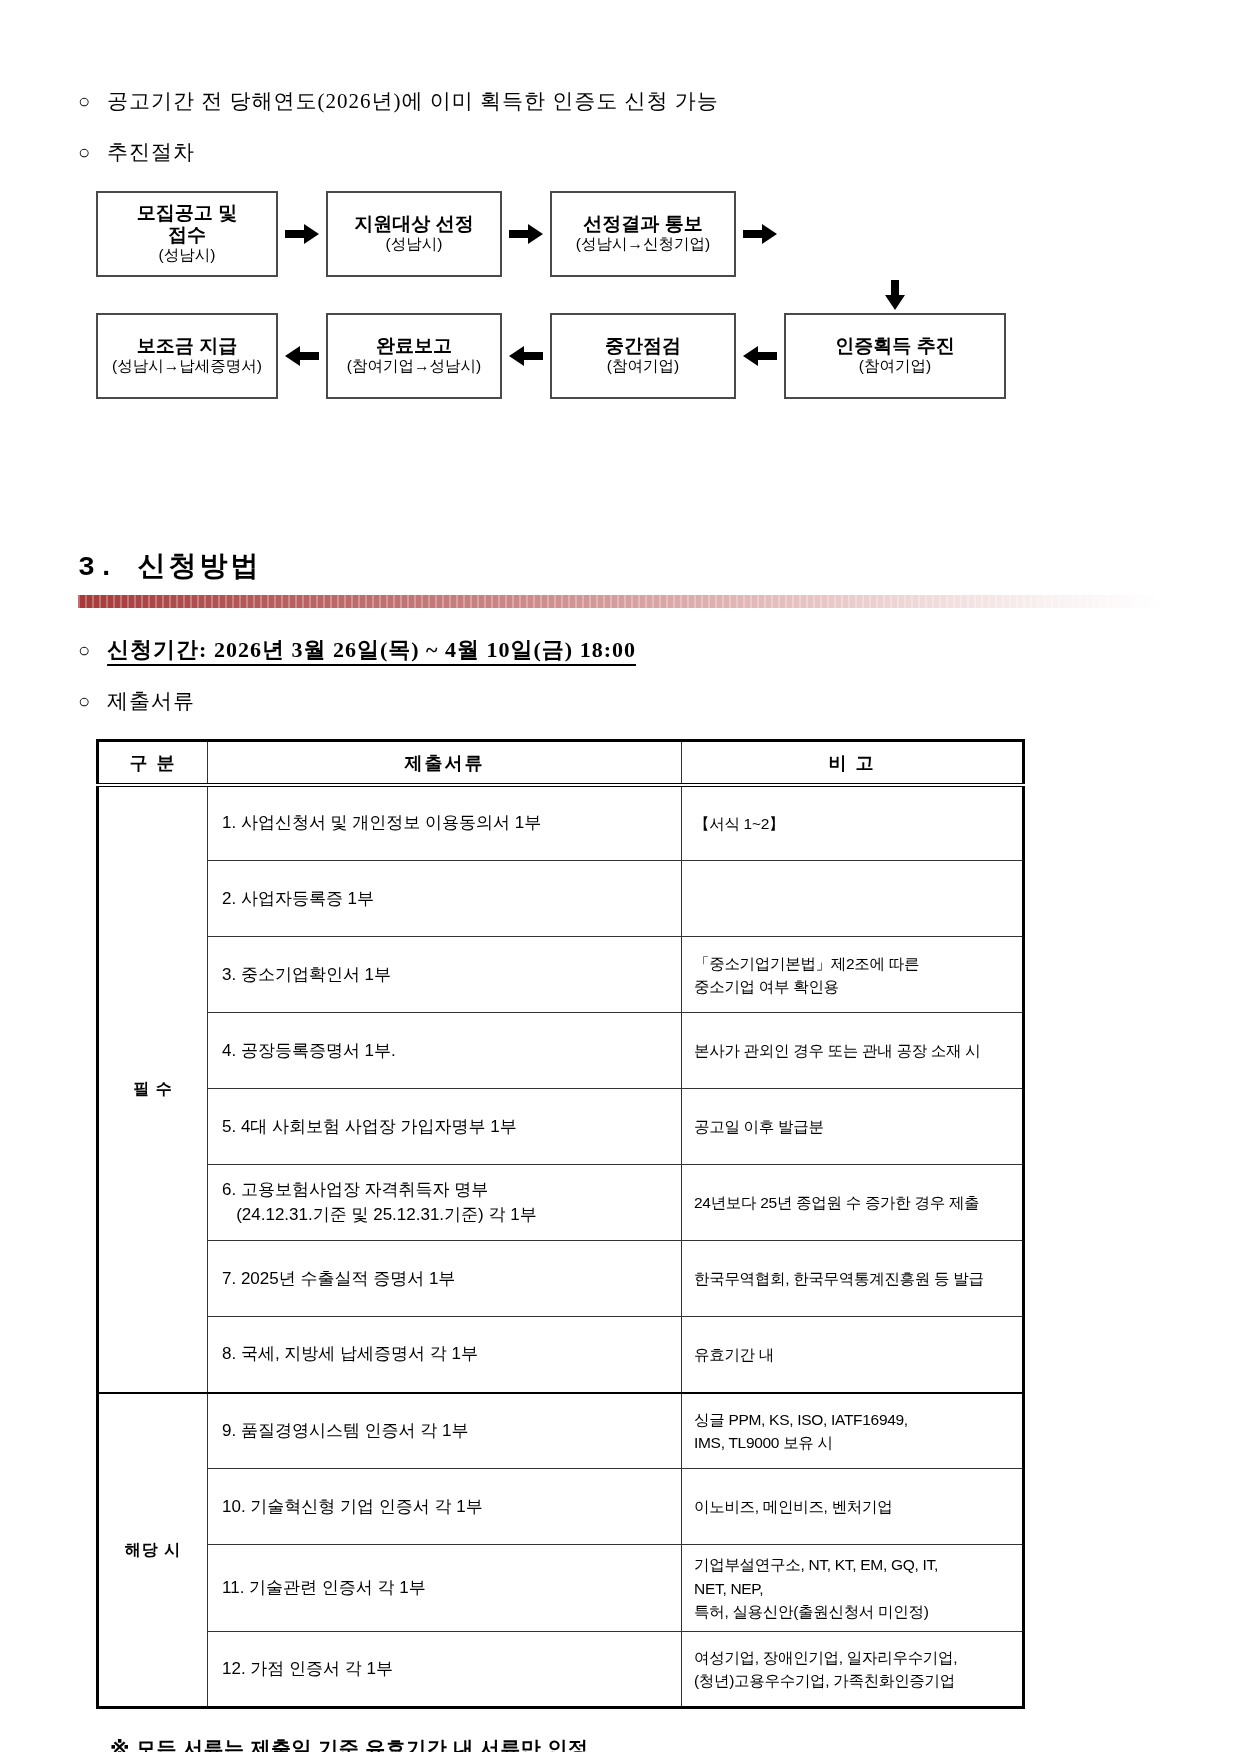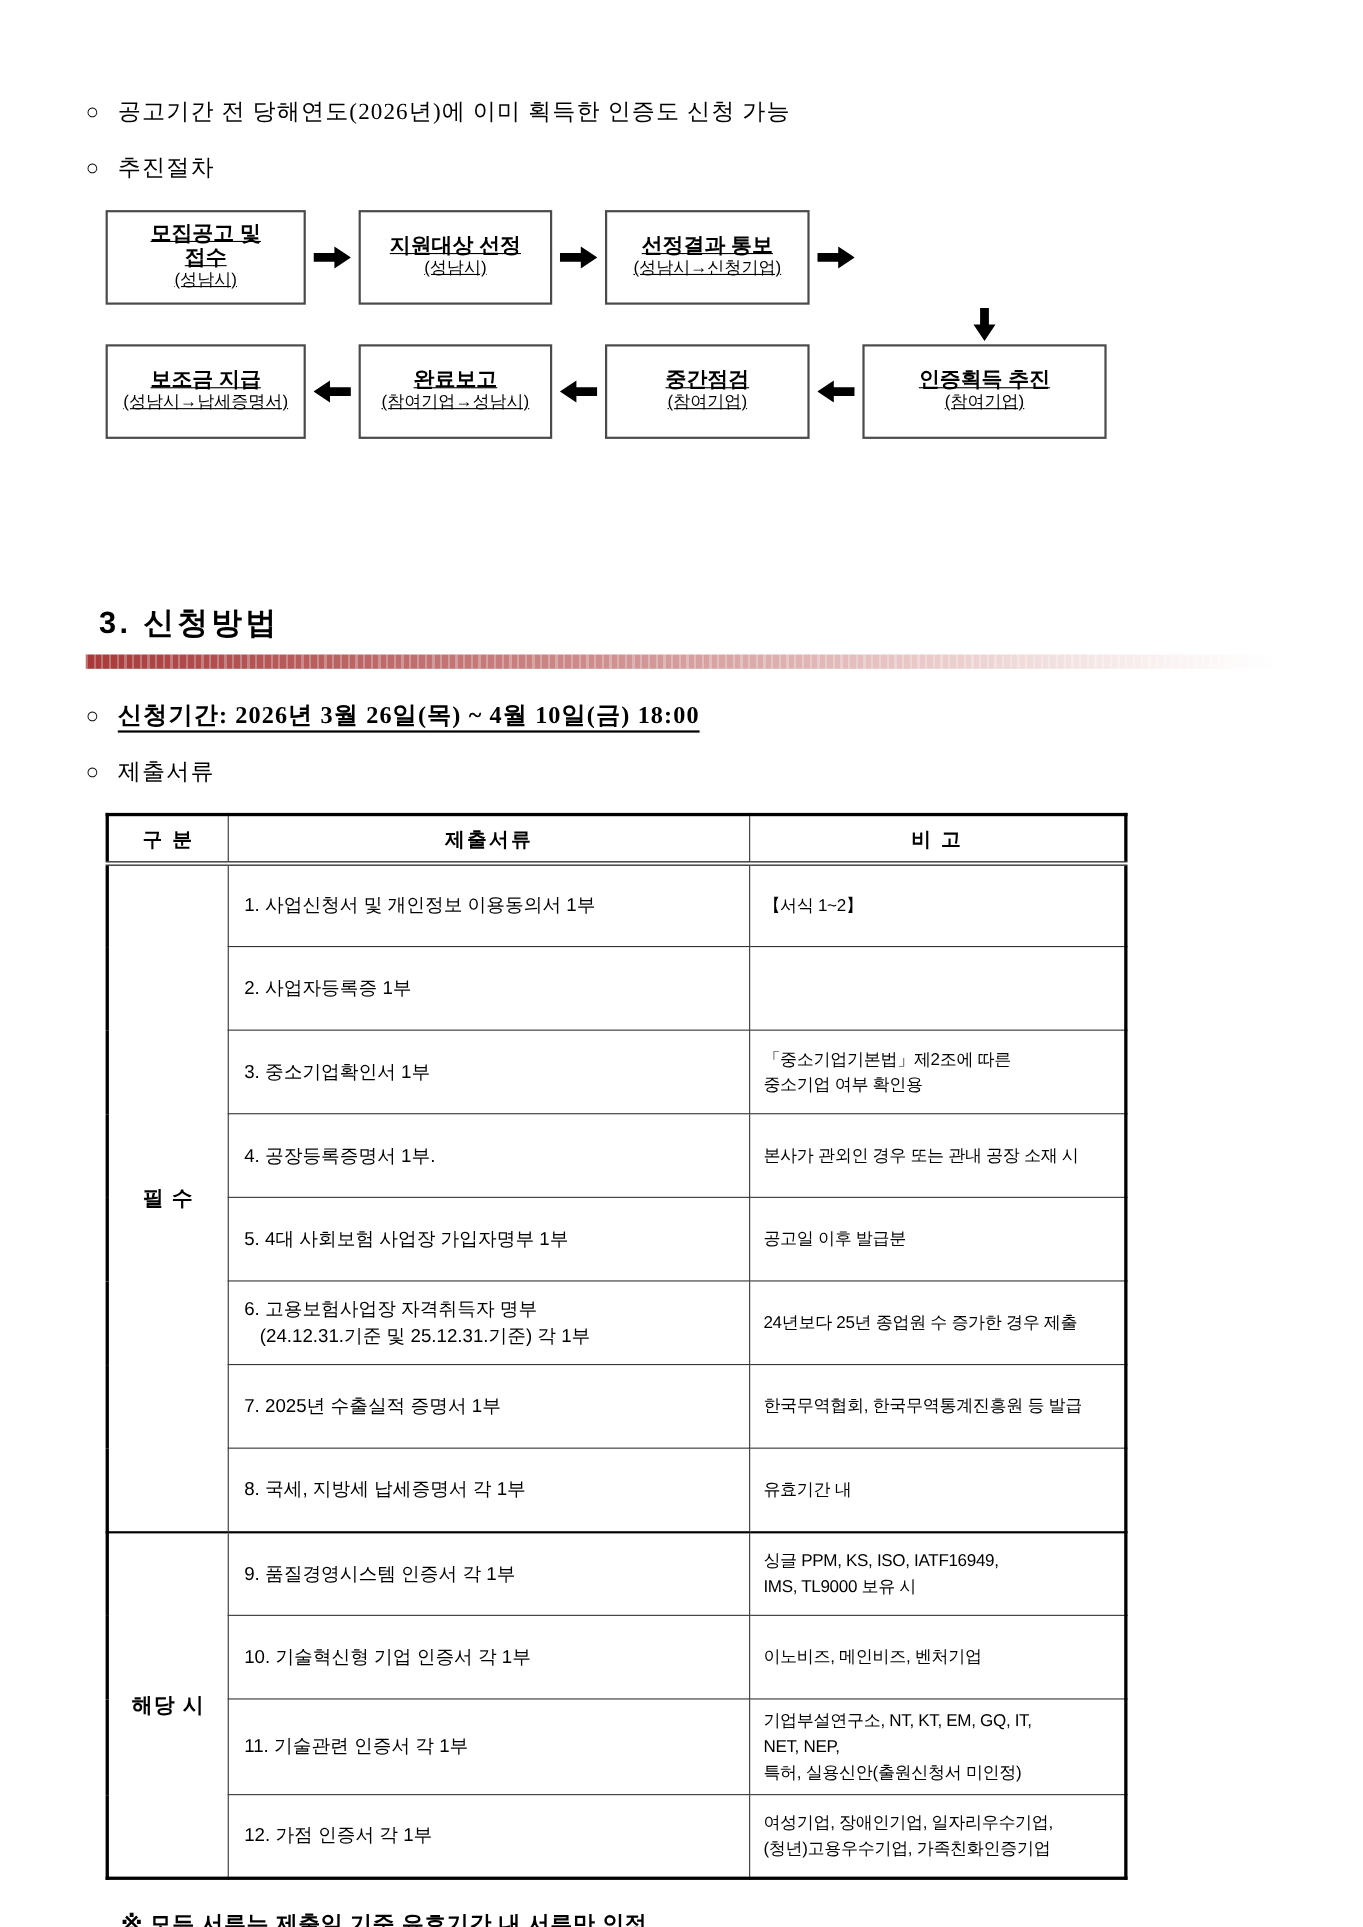--- a/index.html
+++ b/index.html
@@ -20,36 +20,35 @@
   }
   .bullet-marker { font-size:20px; }
   .bullet-strong { font-weight:bold; text-decoration:underline; text-underline-offset:7px; font-size:22px; }
 
   
   .flow {
     margin:14px 0 0 18px; width:912px;
     display:grid;
     grid-template-columns:182px 48px 176px 48px 186px 48px 222px;
     grid-template-rows:86px 36px 86px;
-    text-decoration:underline;
   }
   .flow-box {
     border:2px solid #4a4a4a;
     display:flex; flex-direction:column; justify-content:center; align-items:center;
     text-align:center; background:#fff;
   }
   .flow-title { font-weight:bold; font-size:19px; line-height:1.15; white-space:pre-line; }
   .flow-sub { font-size:15.5px; line-height:1.2; }
   .flow-arrow { display:flex; align-items:center; justify-content:center; }
   .flow-arrow svg { display:block; }
 
   
   .section-heading {
-    margin:148px 0 0 12px;
-    font-family:Liberation Sans, sans-serif;
+    margin:148px 0 0 0;
+    font-family:Liberation Mono, monospace;
     font-weight:bold; font-size:28px; letter-spacing:3px;
   }
   .section-bar {
     margin-top:10px; height:13px; width:1085px;
     background-image:
       repeating-linear-gradient(to right, rgba(255,255,255,0.28) 0 2px, rgba(255,255,255,0) 2px 7px),
       linear-gradient(to right, var(--bar-color,#a63a3a) 0%, #c98383 38%, #e5bfbf 65%, #faf2f2 90%, #ffffff 100%);
     margin-bottom:28px;
   }
 
@@ -65,21 +64,21 @@
   table.docs th, table.docs td {
     border:1px solid #333; vertical-align:middle;
   }
   table.docs th {
     height:44px; font-weight:bold; font-size:18px; 
     border-bottom:4px double #000; letter-spacing:2px;
   }
   table.docs td { height:76px; }
   td.cell-doc { font-size:17px; padding:8px 10px 8px 14px; white-space:pre-line; line-height:1.45; }
   td.cell-remark { font-size:15.5px; padding:8px 6px 8px 12px; white-space:pre-line; line-height:1.5; letter-spacing:-0.3px; }
-  td.cell-group { font-weight:bold; font-size:19px; text-align:center; letter-spacing:1px; }
+  td.cell-group { font-weight:bold; font-size:16px; text-align:center; letter-spacing:1px; }
   tr.group-start td { border-top:2.5px solid #000; }
 
   
   .footnote {
     margin:26px 0 0 32px;
     font-weight:bold; font-size:20px; letter-spacing:0.5px;
   }
 </style>
 </head>
 <body>

